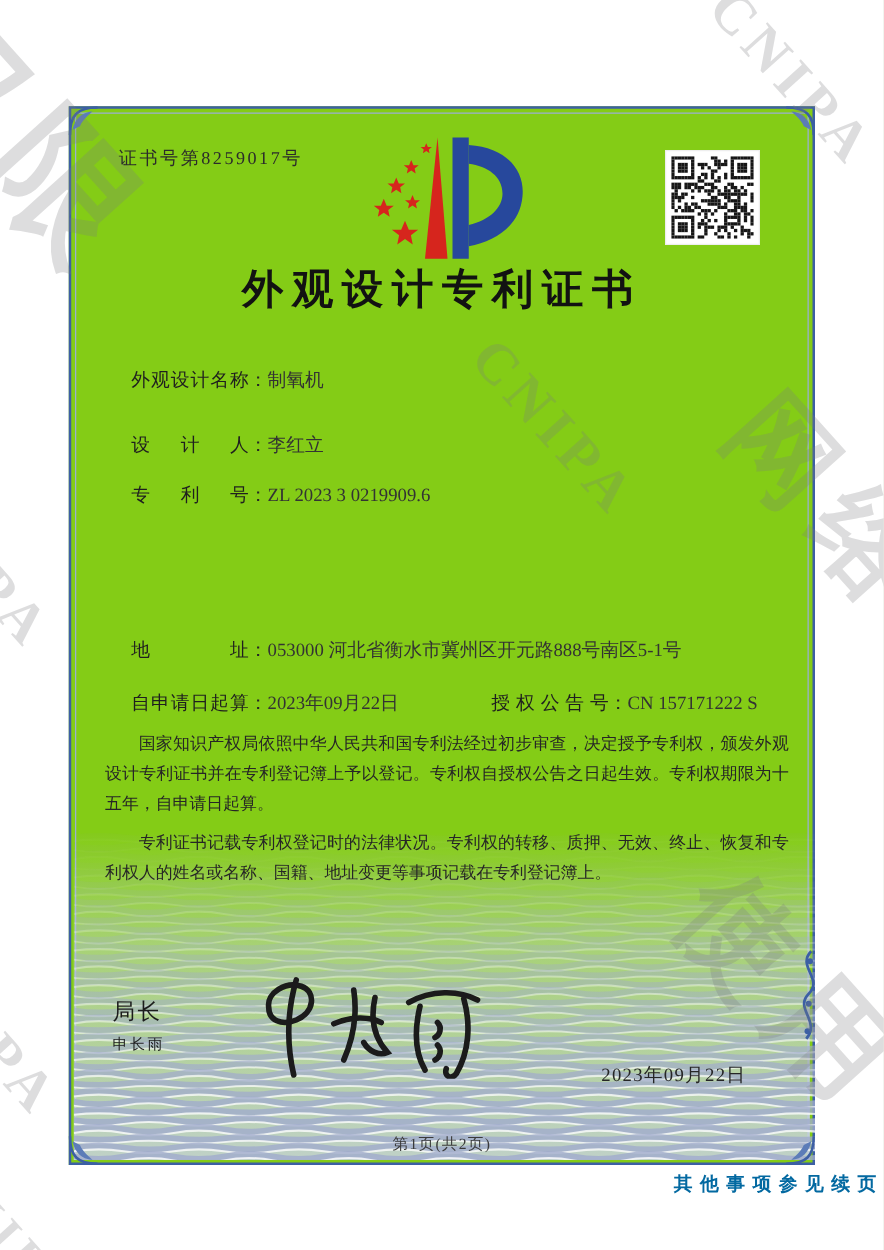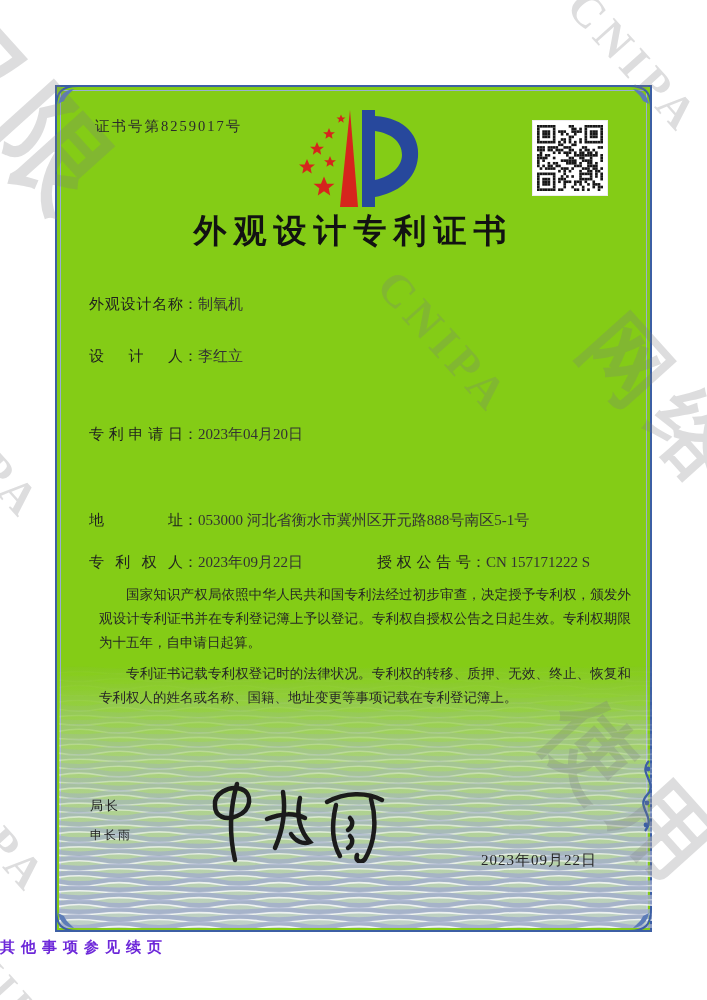--- a/index.html
+++ b/index.html
@@ -35,35 +35,35 @@
   
   .cert-no{position:absolute;left:38px;top:30px;font-size:14.5px;letter-spacing:2px;color:#2b2b2b;}
   .logo{position:absolute;left:50%;top:20px;transform:translateX(-50%);width:140px;height:104px;}
   .qr{position:absolute;left:476px;top:34px;width:74px;height:74px;background:#ffffff;
       padding:4px;box-sizing:border-box;box-shadow:0 0 0 1px #eee;}
   .qr svg{display:block;width:66px;height:66px;fill:#161616;}
   .title{position:absolute;left:0;right:0;top:122px;text-align:center;font-size:33px;
          font-weight:700;letter-spacing:7px;color:#121212;}
   .frow{position:absolute;left:32px;font-size:15px;white-space:nowrap;color:#262626;}
   .flabel{display:inline-block;width:94px;text-align:justify;text-align-last:justify;
-          -moz-text-align-last:justify;color:#1f1f1f;}
+          -moz-text-align-last:justify;color:#1f1f1f;margin-left:16px;}
   .fcolon{display:inline-block;width:15px;}
   .fvalue{color:#333;font-family:Liberation Serif, serif;}
   .frow2b{position:absolute;left:288px;top:0;font-size:15px;white-space:nowrap;}
   .paras{position:absolute;left:26px;top:496px;width:548px;font-size:13.5px;
          line-height:1.78;color:#262626;text-align:justify;}
-  .paras p{margin:0 0 7px 16px;text-indent:2em;}
-  .sig-title{position:absolute;left:33px;top:710px;font-size:13px;letter-spacing:2px;}
+  .paras p{margin:0 0 7px 1px;text-indent:2em;}
+  .sig-title{position:absolute;left:33px;top:710px;font-size:18px;letter-spacing:2px;}
   .sig-name{position:absolute;left:33px;top:740px;font-size:12px;letter-spacing:2px;}
   .sig-hand{position:absolute;left:142px;top:684px;width:190px;height:92px;}
   .issue-date{position:absolute;left:424px;top:764px;font-size:15px;letter-spacing:1px;color:#262626;}
   .page-num{position:absolute;left:0;right:0;top:820px;text-align:center;font-size:12.5px;
             letter-spacing:1px;color:#3a3a3a;}
-  .footer-note{position:absolute;left:0;right:0;top:938px;text-align:left;z-index:5;
-               font-size:15px;font-weight:600;letter-spacing:6px;color:#6d28d9;}
+  .footer-note{position:absolute;left:0;right:0;top:938px;text-align:right;z-index:5;
+               font-size:15px;font-weight:600;letter-spacing:6px;color:#0369a1;}
 </style>
 </head>
 <body>
 
 <div class="page">
 
   <div class="wm wm-a">仅限</div>
   <div class="wm wm-b">CNIPA</div>
   <div class="wm wm-c">CNIPA</div>
   <div class="wm wm-d">CNIPA</div>
@@ -517,28 +517,28 @@
       </div>
 
       <div class="title">外观设计专利证书</div>
 
       <div class="frow" style="top:208px">
         <span class="flabel">外观设计名称</span><span class="fcolon">：</span><span class="fvalue">制氧机</span>
       </div>
       <div class="frow" style="top:260px">
         <span class="flabel">设计人</span><span class="fcolon">：</span><span class="fvalue">李红立</span>
       </div>
-      <div class="frow" style="top:338px">
-        <span class="flabel">专利申请日</span><span class="fcolon">：</span><span class="fvalue">2023年04月20日</span>
+      <div class="frow" style="top:300px">
+        <span class="flabel">专利号</span><span class="fcolon">：</span><span class="fvalue">ZL 2023 3 0219909.6</span>
       </div>
       <div class="frow" style="top:424px">
         <span class="flabel">地址</span><span class="fcolon">：</span><span class="fvalue">053000 河北省衡水市冀州区开元路888号南区5-1号</span>
       </div>
       <div class="frow" style="top:466px">
-        <span class="flabel">专利权人</span><span class="fcolon">：</span><span class="fvalue">2023年09月22日</span>
+        <span class="flabel">自申请日起算</span><span class="fcolon">：</span><span class="fvalue">2023年09月22日</span>
         <span class="frow2b">
           <span class="flabel">授权公告号</span><span class="fcolon">：</span><span class="fvalue">CN 157171222 S</span>
         </span>
       </div>
 
       <div class="paras">
         <p>国家知识产权局依照中华人民共和国专利法经过初步审查，决定授予专利权，颁发外观设计专利证书并在专利登记簿上予以登记。专利权自授权公告之日起生效。专利权期限为十五年，自申请日起算。</p>
         <p>专利证书记载专利权登记时的法律状况。专利权的转移、质押、无效、终止、恢复和专利权人的姓名或名称、国籍、地址变更等事项记载在专利登记簿上。</p>
       </div>
 
@@ -552,17 +552,18 @@
         <path d="M68,47 C82,41 96,41 106,46"></path>
         <path d="M101,26 C97,44 101,59 111,70 C104,73 96,69 92,62"></path>
         <path d="M128,30 C146,20 168,20 183,28"></path>
         <path d="M137,33 C132,54 134,72 141,84"></path>
         <path d="M172,27 C178,48 176,70 166,87 C162,92 156,89 158,83"></path>
         <path d="M151,46 C155,50 153,56 149,58"></path>
         <path d="M151,64 C155,68 153,74 149,76"></path>
       </svg>
 
       <div class="issue-date">2023年09月22日</div>
+      <div class="page-num">第1页(共2页)</div>
     </div>
   </div>
 
   <div class="footer-note">其他事项参见续页</div>
 </div>
 
 </body></html>

